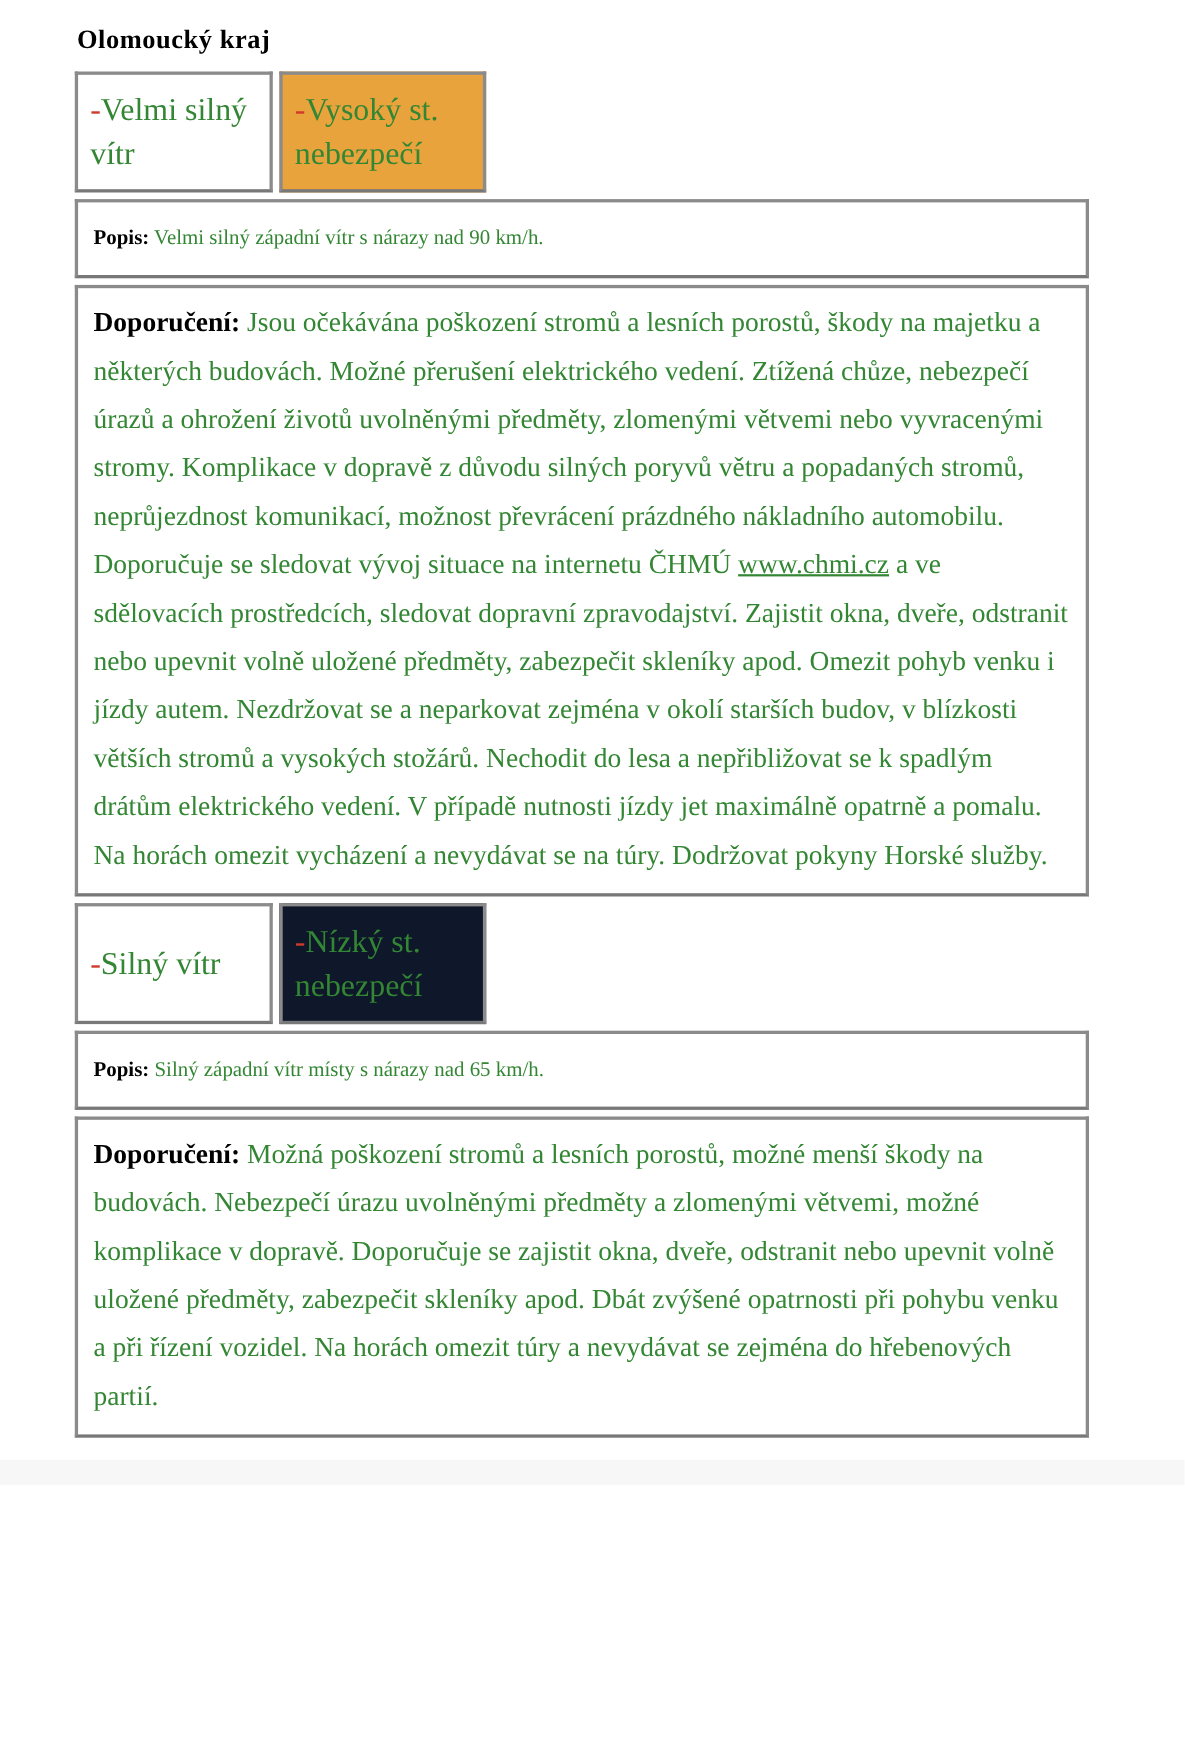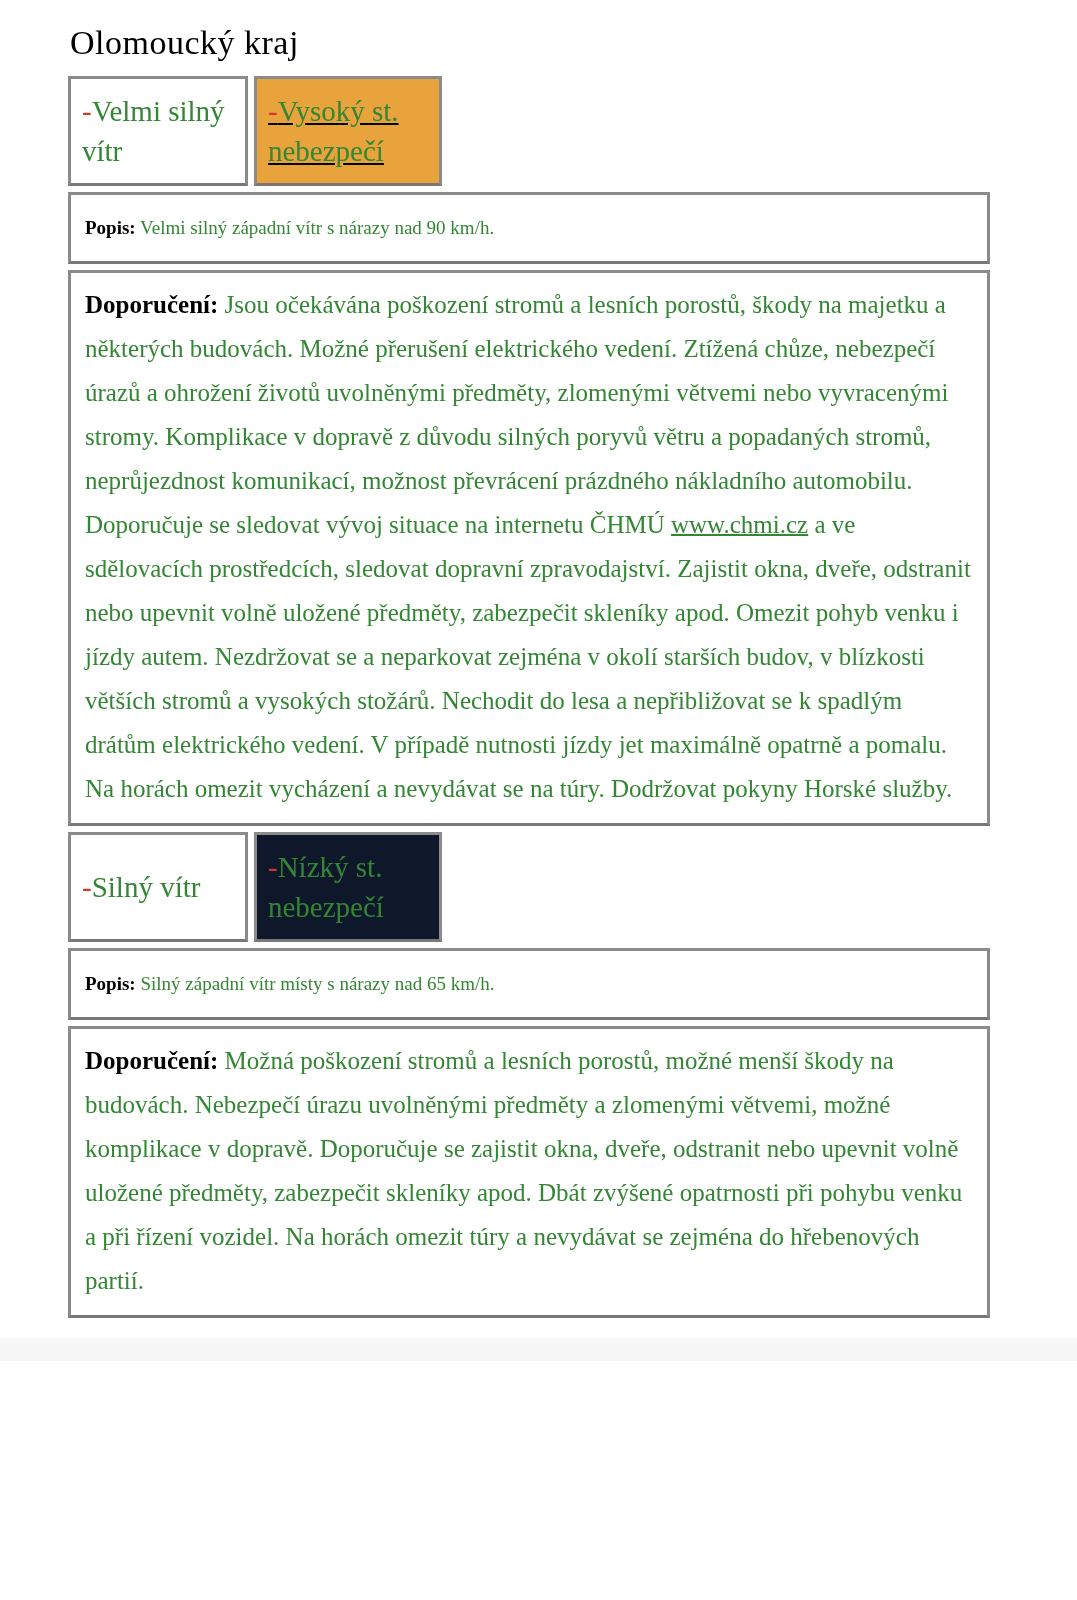--- a/index.html
+++ b/index.html
@@ -8,22 +8,22 @@
     background: #ffffff;
     font-family: "Liberation Serif", "DejaVu Serif", serif;
     color: #000000;
   }
   .page {
     width: 922px;
     margin-left: 68px;
     padding-top: 24px;
   }
   .page-title {
-    font-size: 34px;
-    font-weight: normal;
+    font-size: 24px;
+    font-weight: bold;
     margin: 0 0 14px 2px;
     letter-spacing: 0.5px;
   }
   .box {
     border: 3px solid #8b8b8b;
     border-bottom-color: #787878;
     box-sizing: border-box;
     background: #ffffff;
     margin-bottom: 6px;
   }
@@ -43,21 +43,21 @@
     line-height: 40px;
   }
   .event-cell { width: 180px; background: #ffffff; }
   .level-cell { width: 188px; }
   .time-cell  { flex: 1; }
   .cell-text  { padding: 4px 10px 4px 11px; }
   .time-cell .cell-text { padding-left: 16px; white-space: nowrap; }
 
   .green { color: #338633; }
   .dash  { color: #cf3a2b; }
-  .bg-orange { background: #e9a33c; text-decoration: underline; }
+  .bg-orange { background: #e9a33c; }
   .bg-yellow { background: #0f172a; }
 
   .time-link {
     color: #2e7d2e;
     border-bottom: 2px solid #a5dca5;
     padding-bottom: 2px;
     cursor: pointer;
   }
   .time-sep {
     color: #2e7d2e;

